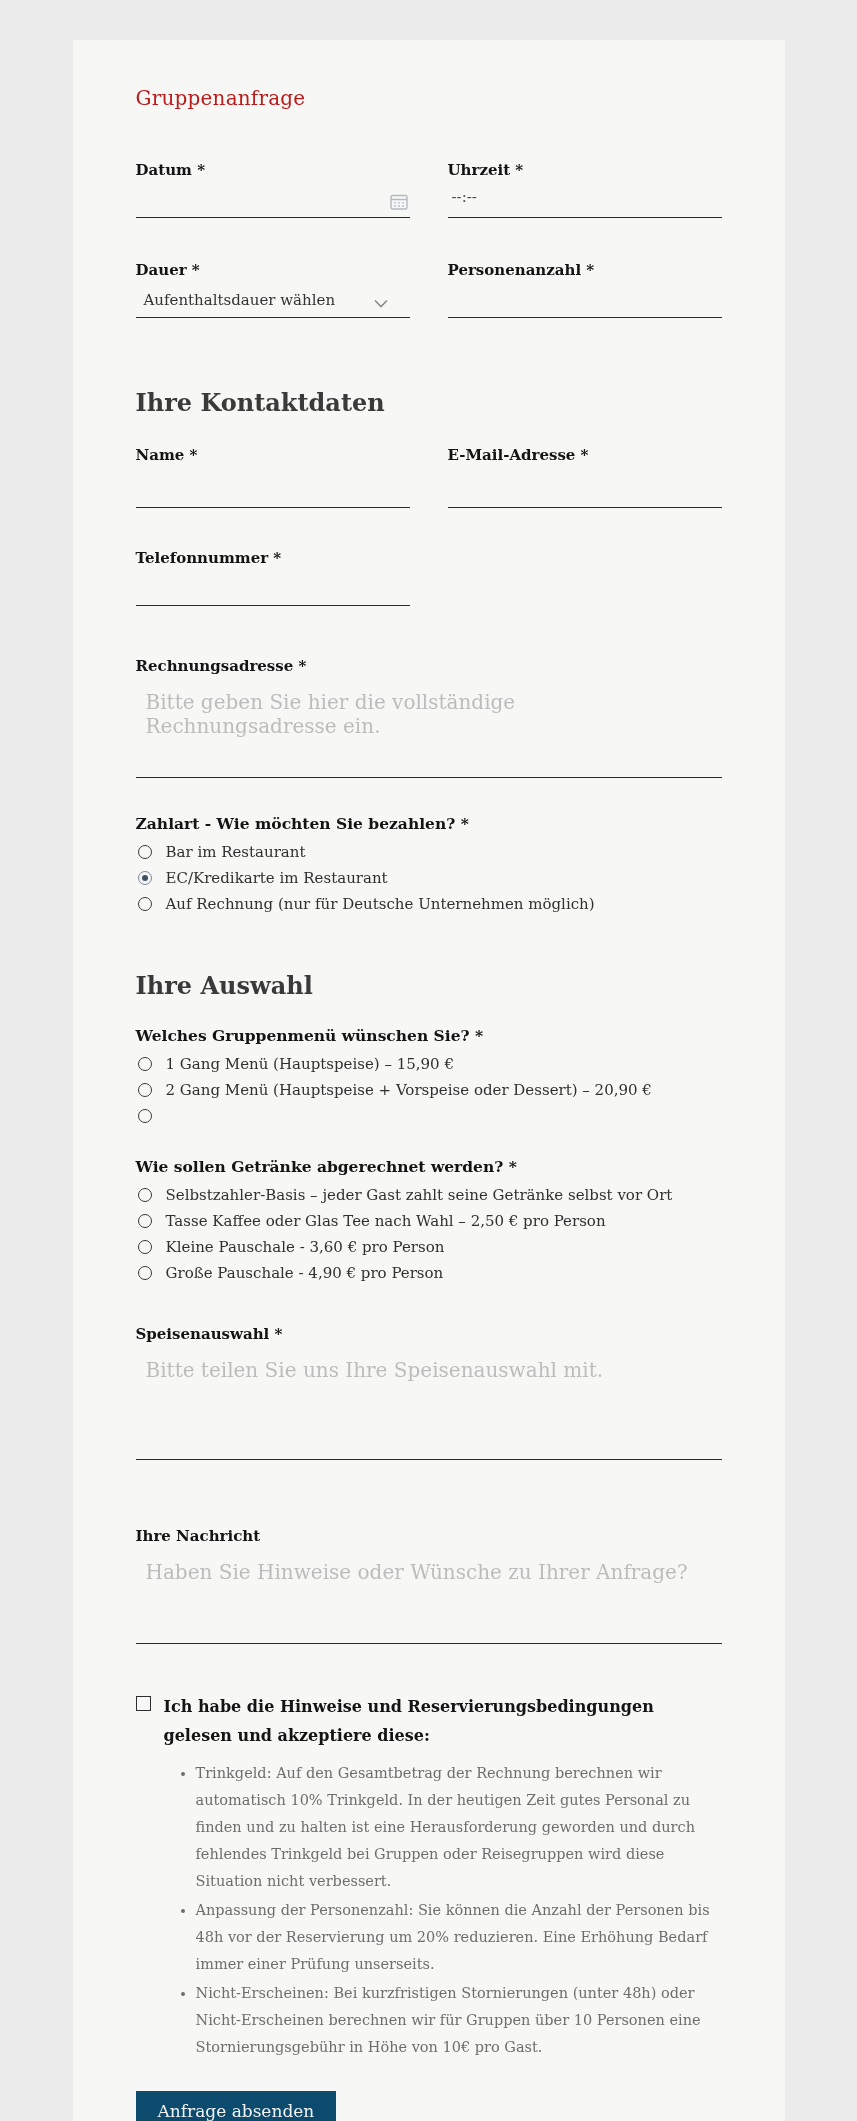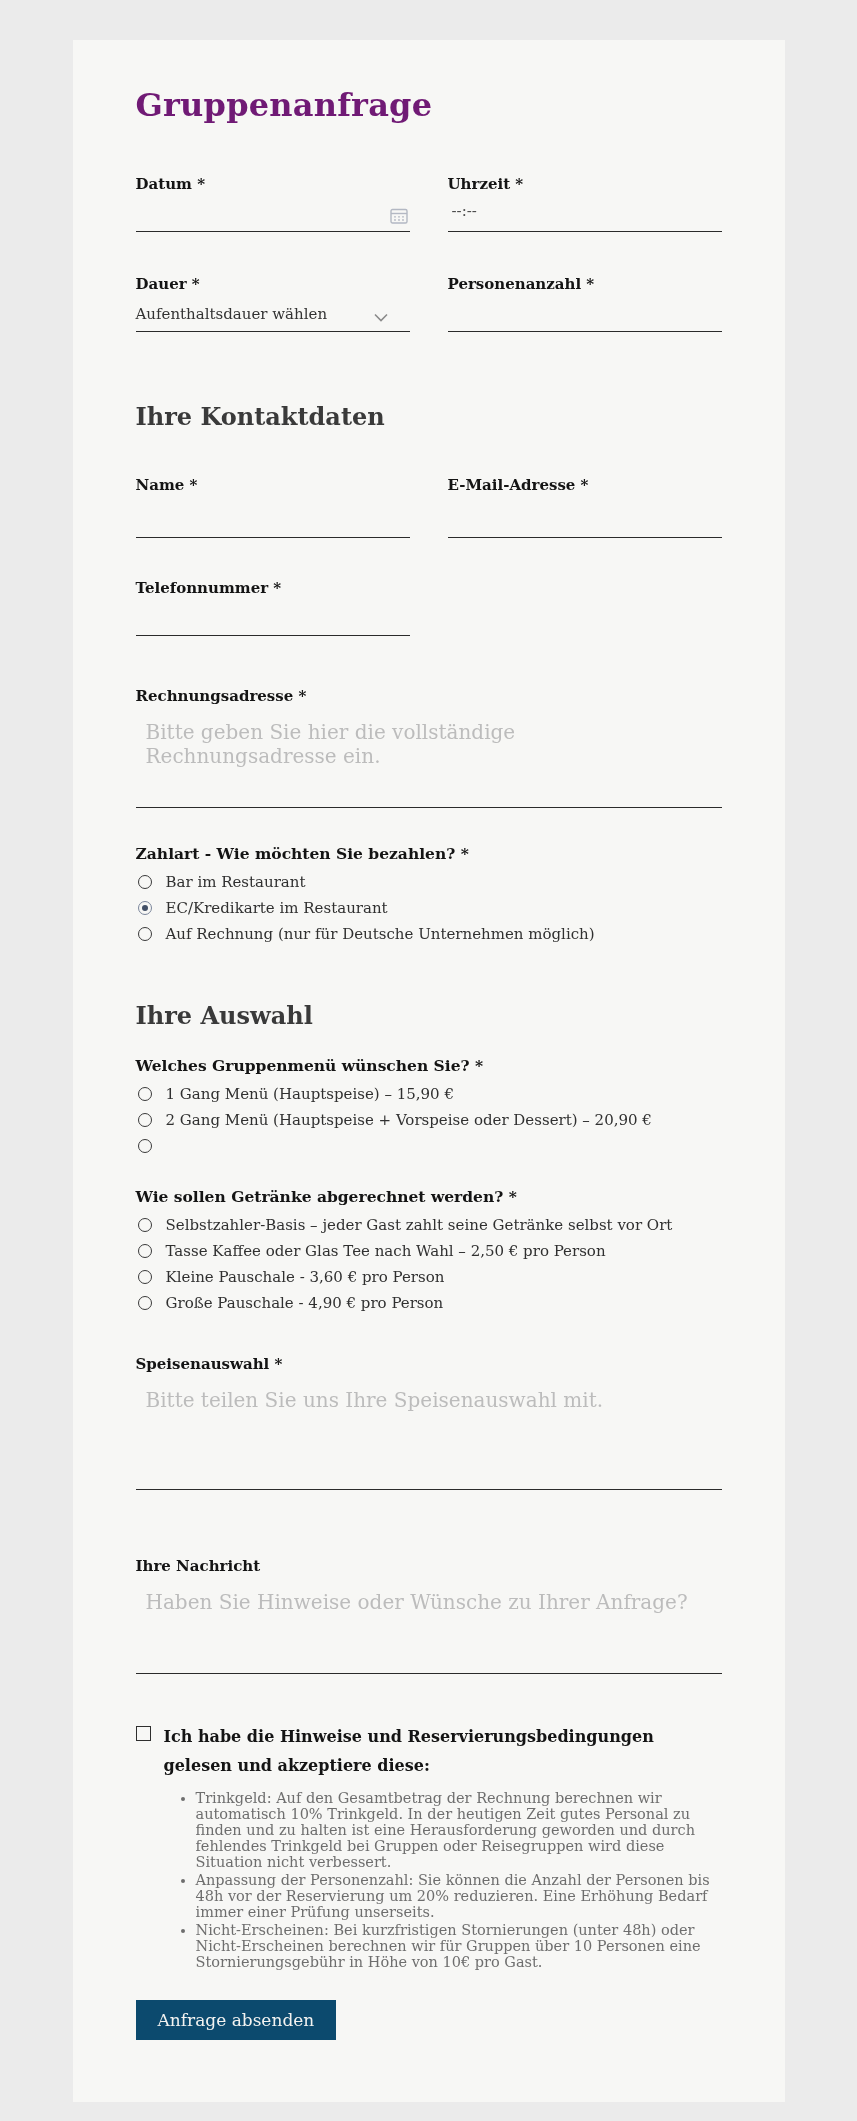--- a/index.html
+++ b/index.html
@@ -11,23 +11,23 @@
     font-family: "DejaVu Serif", "Liberation Serif", serif;
     color: #222;
   }
   .card {
     width: 712px;
     margin: 40px auto 70px;
     background: #f7f7f5;
     padding: 46px 63px 62px;
   }
   h1.page-title {
-    font-size: 32px;
-    font-weight: 700;
-    color: #701a75;
+    font-size: 20px;
+    font-weight: 400;
+    color: #b91c1c;
     letter-spacing: 0.2px;
   }
   h2.section-title {
     font-size: 24px;
     font-weight: 700;
     color: #3a3a3a;
   }
   .row { display: flex; justify-content: space-between; }
   .col { width: 274px; }
   .field-label {
@@ -69,21 +69,21 @@
     height: 16px;
   }
   .select-area {
     position: relative;
     height: 32px;
     border-bottom: 1px solid #2b2b2b;
     cursor: pointer;
   }
   .select-value {
     position: absolute;
-    left: 0;
+    left: 8px;
     bottom: 8px;
     font-size: 15px;
     color: #333;
   }
   .chev-icon {
     position: absolute;
     right: 22px;
     bottom: 9px;
     width: 14px;
     height: 9px;
@@ -154,39 +154,39 @@
     color: #141414;
     line-height: 29px;
   }
   .terms-bullets {
     margin: 10px 0 0 46px;
     padding-left: 14px;
   }
   .terms-bullets li {
     font-size: 14.5px;
     color: #6e6e6e;
-    line-height: 16px;
+    line-height: 27px;
     margin-bottom: 2px;
   }
   .submit-btn {
     display: inline-block;
     margin-top: 28px;
     background: #0c4a6e;
     color: #f3f3f1;
     border: none;
     font-family: "DejaVu Serif", "Liberation Serif", serif;
     font-size: 17px;
     padding: 10px 22px;
     cursor: pointer;
   }
   
   .mt-row1 { margin-top: 50px; }
   .mt-row2 { margin-top: 42px; }
   .mt-kontakt { margin-top: 70px; }
-  .mt-name { margin-top: 44px; }
+  .mt-name { margin-top: 28px; }
   .mt-name .input-area { height: 37px; }
   .mt-tel { margin-top: 40px; }
   .mt-rechnung { margin-top: 50px; }
   .mt-zahlart { margin-top: 36px; }
   .mt-auswahl { margin-top: 54px; }
   .mt-menu { margin-top: 26px; }
   .mt-drinks { margin-top: 28px; }
   .mt-speisen { margin-top: 38px; }
   .mt-nachricht { margin-top: 66px; }
   .mt-terms { margin-top: 48px; }

